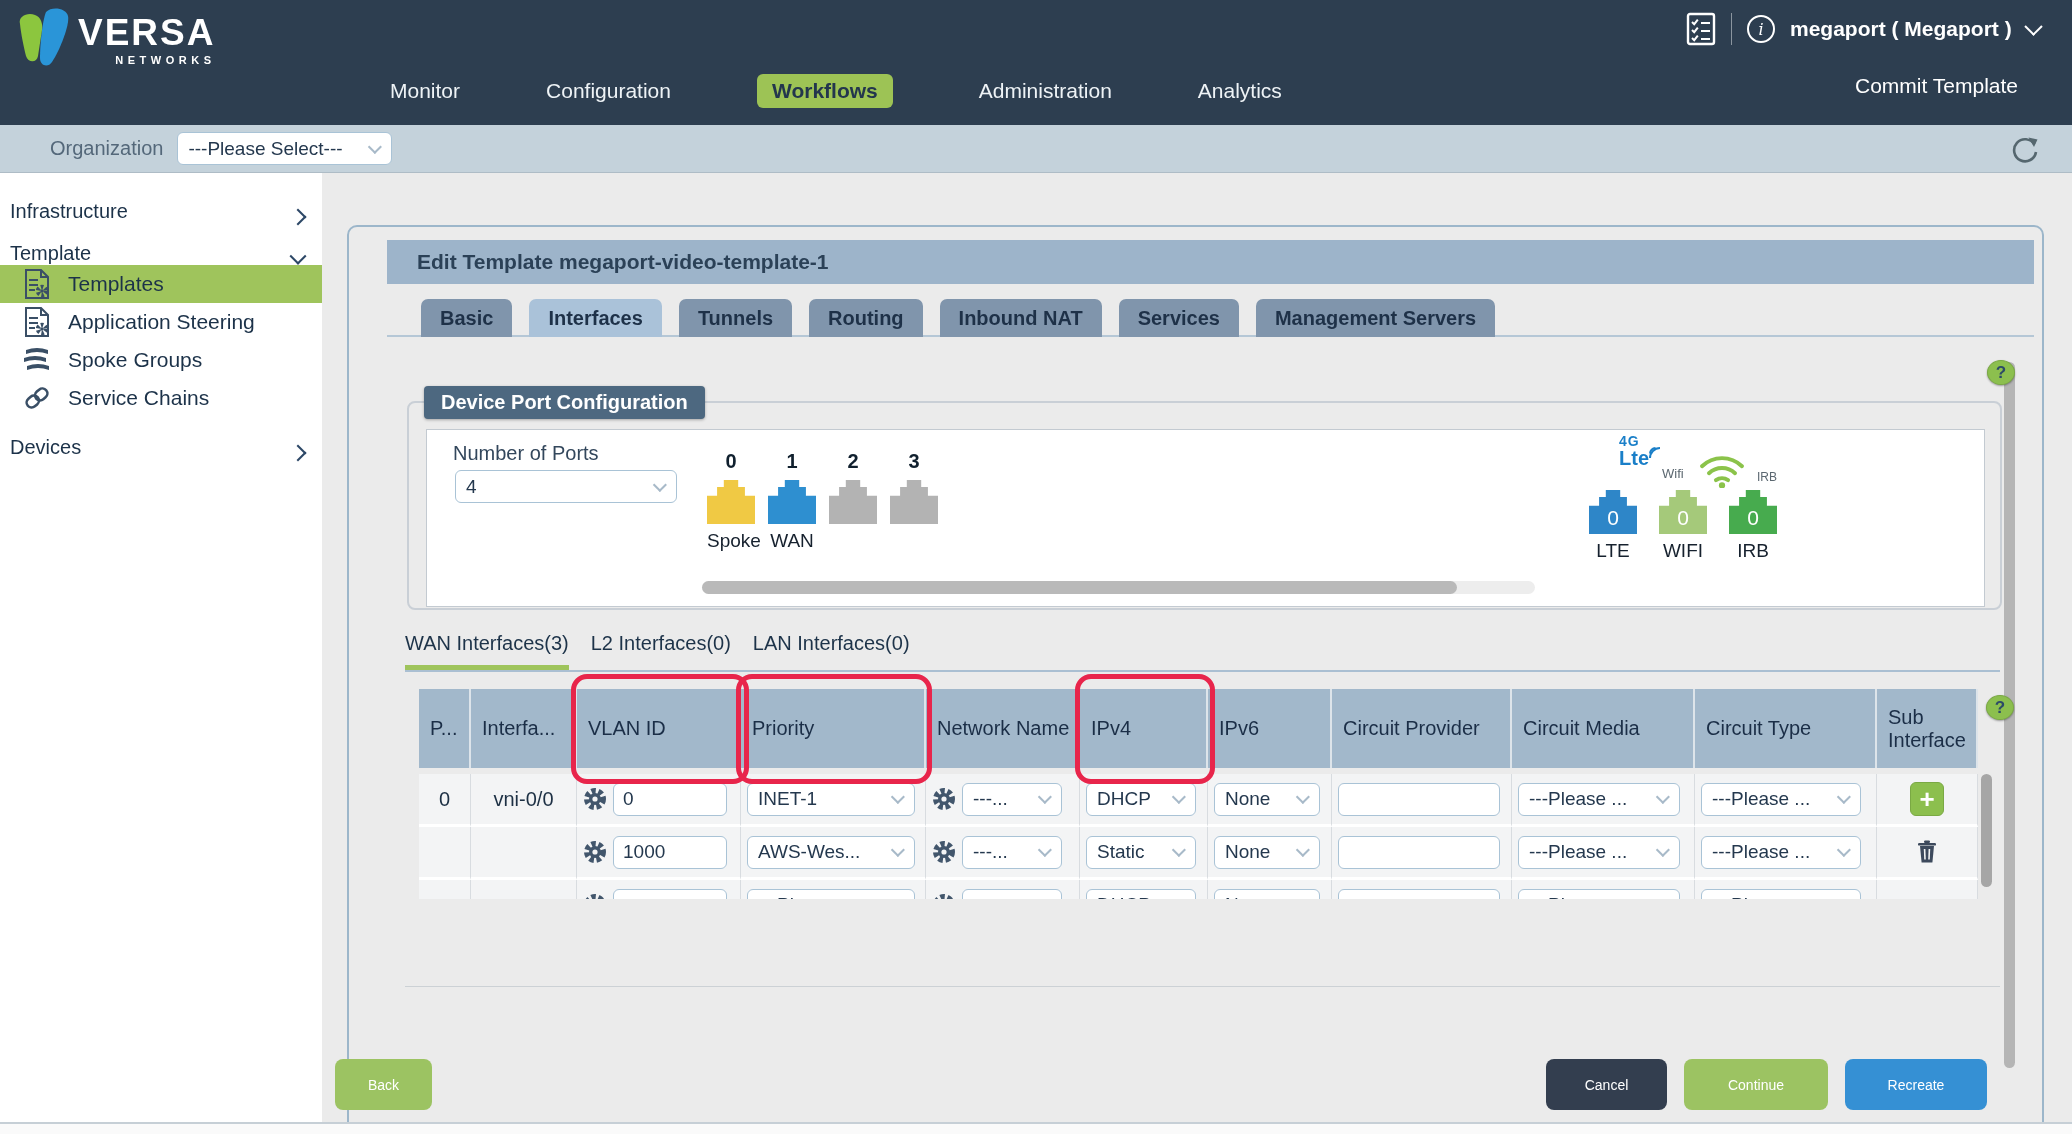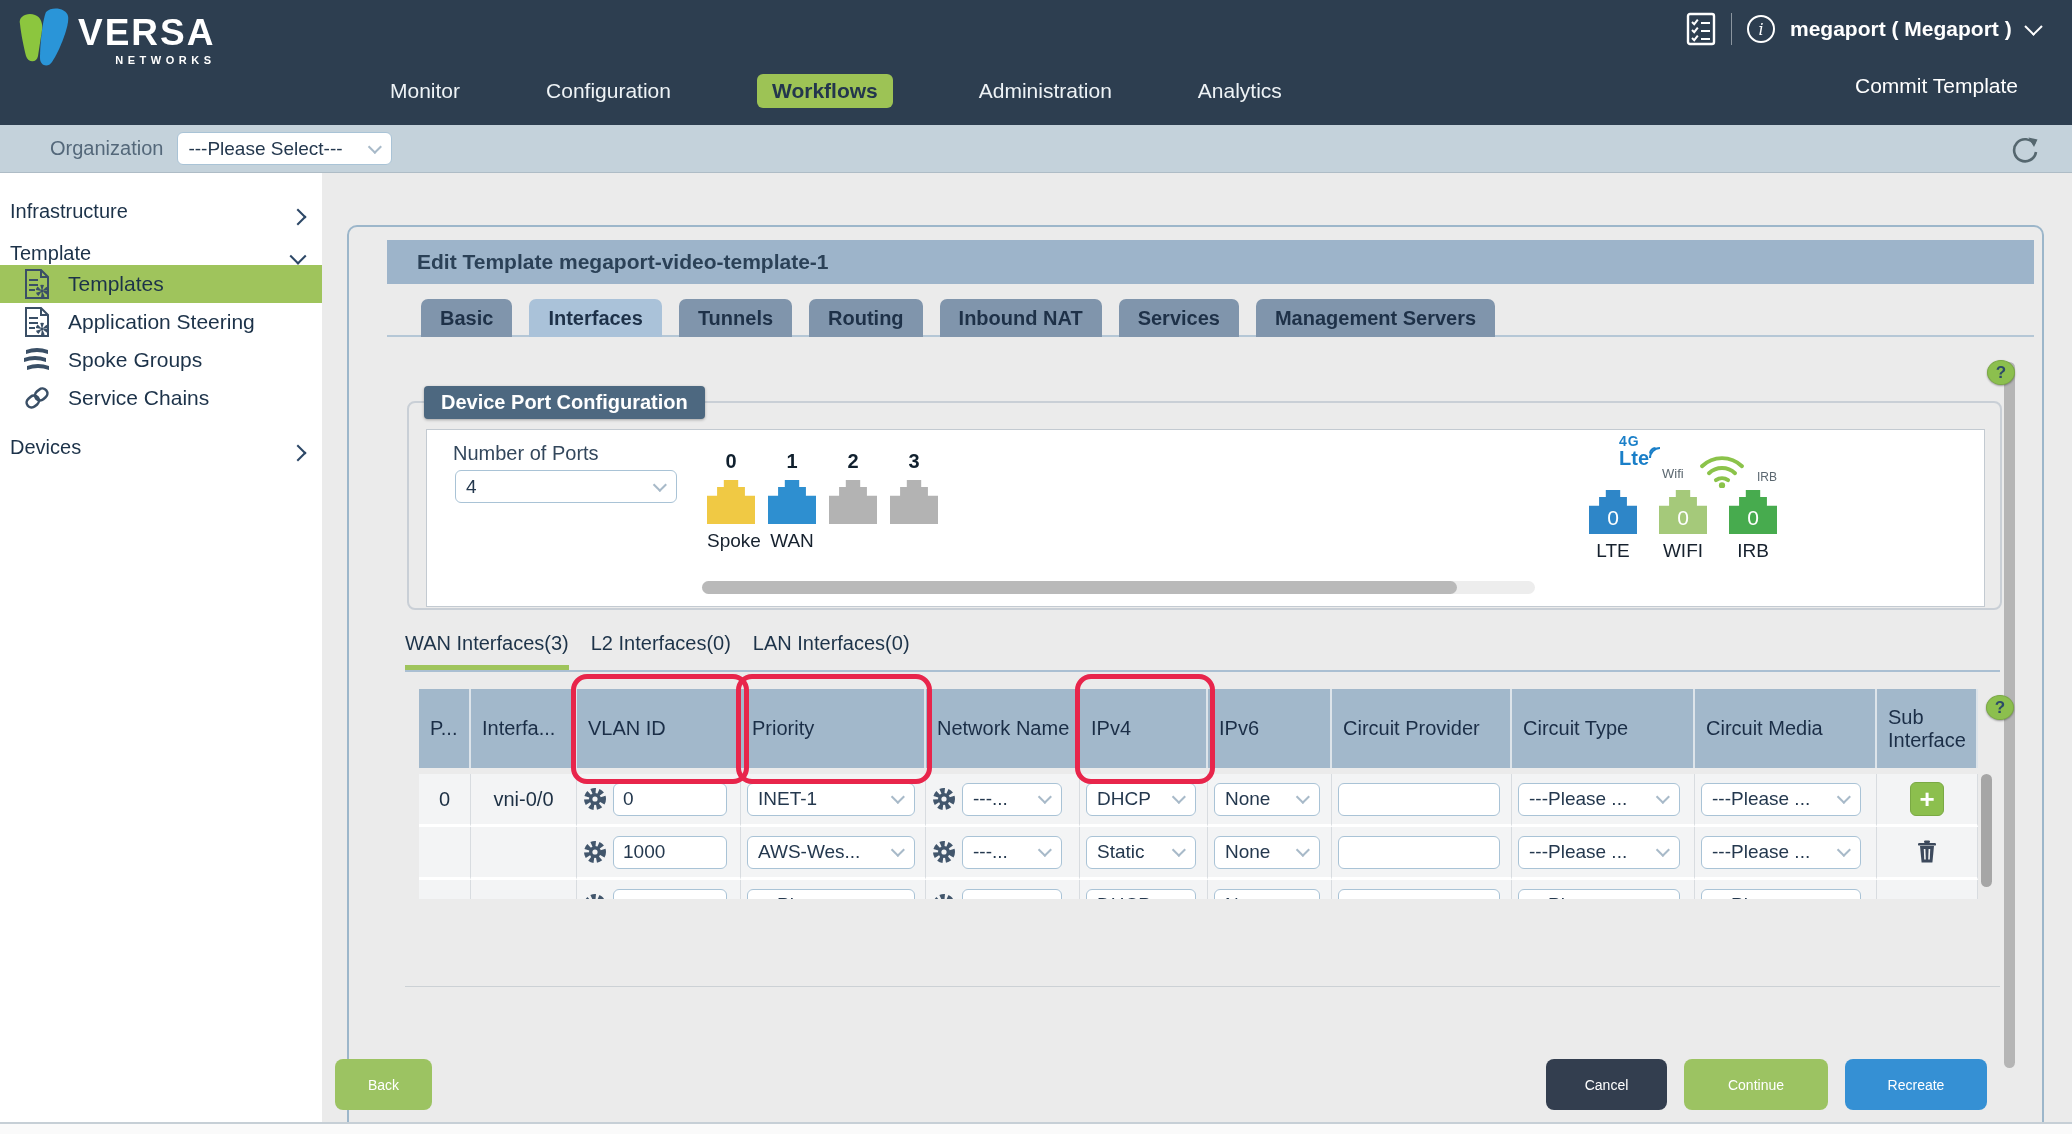--- a/index.html
+++ b/index.html
@@ -355,22 +355,22 @@
   <div class="table-wrap" style="position:absolute;">
     <div class="tgrid t-head">
       <div class="th">P...</div>
       <div class="th">Interfa...</div>
       <div class="th">VLAN ID</div>
       <div class="th">Priority</div>
       <div class="th">Network Name</div>
       <div class="th">IPv4</div>
       <div class="th">IPv6</div>
       <div class="th">Circuit Provider</div>
+      <div class="th">Circuit Media</div>
       <div class="th">Circuit Type</div>
-      <div class="th">Circuit Media</div>
       <div class="th">Sub Interface</div>
     </div>
 
     <div class="t-body">
 
       <div class="tgrid t-row">
         <div class="td center">0</div>
         <div class="td center">vni-0/0</div>
         <div class="td">
           <button class="gear-btn">

